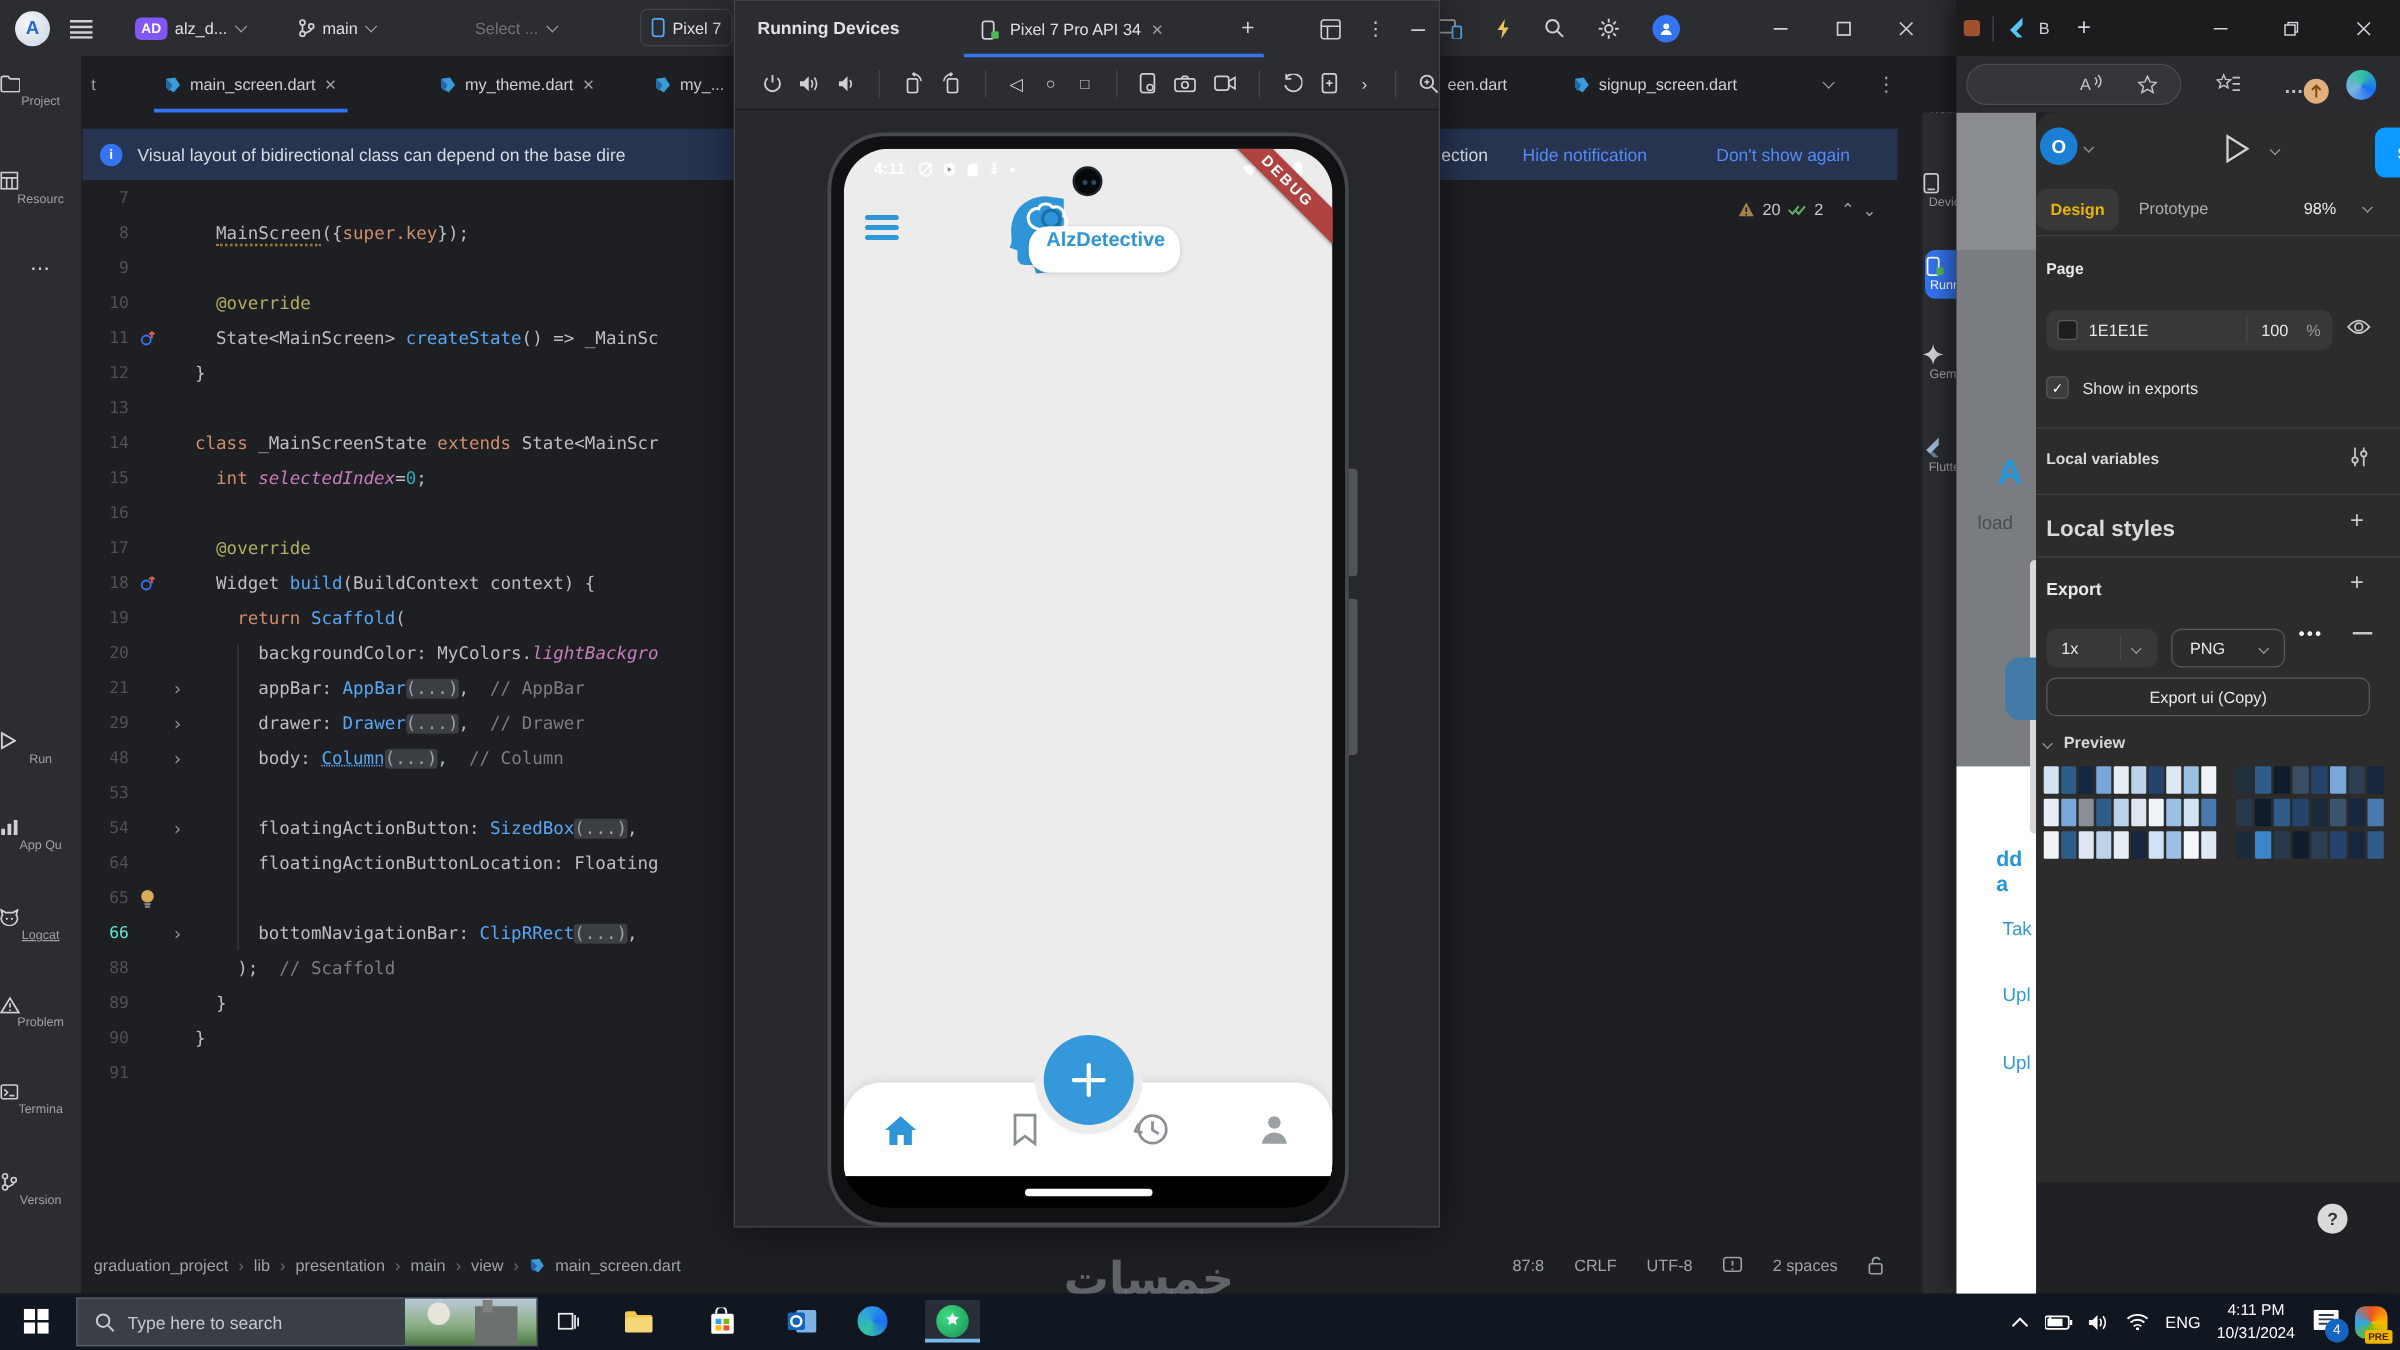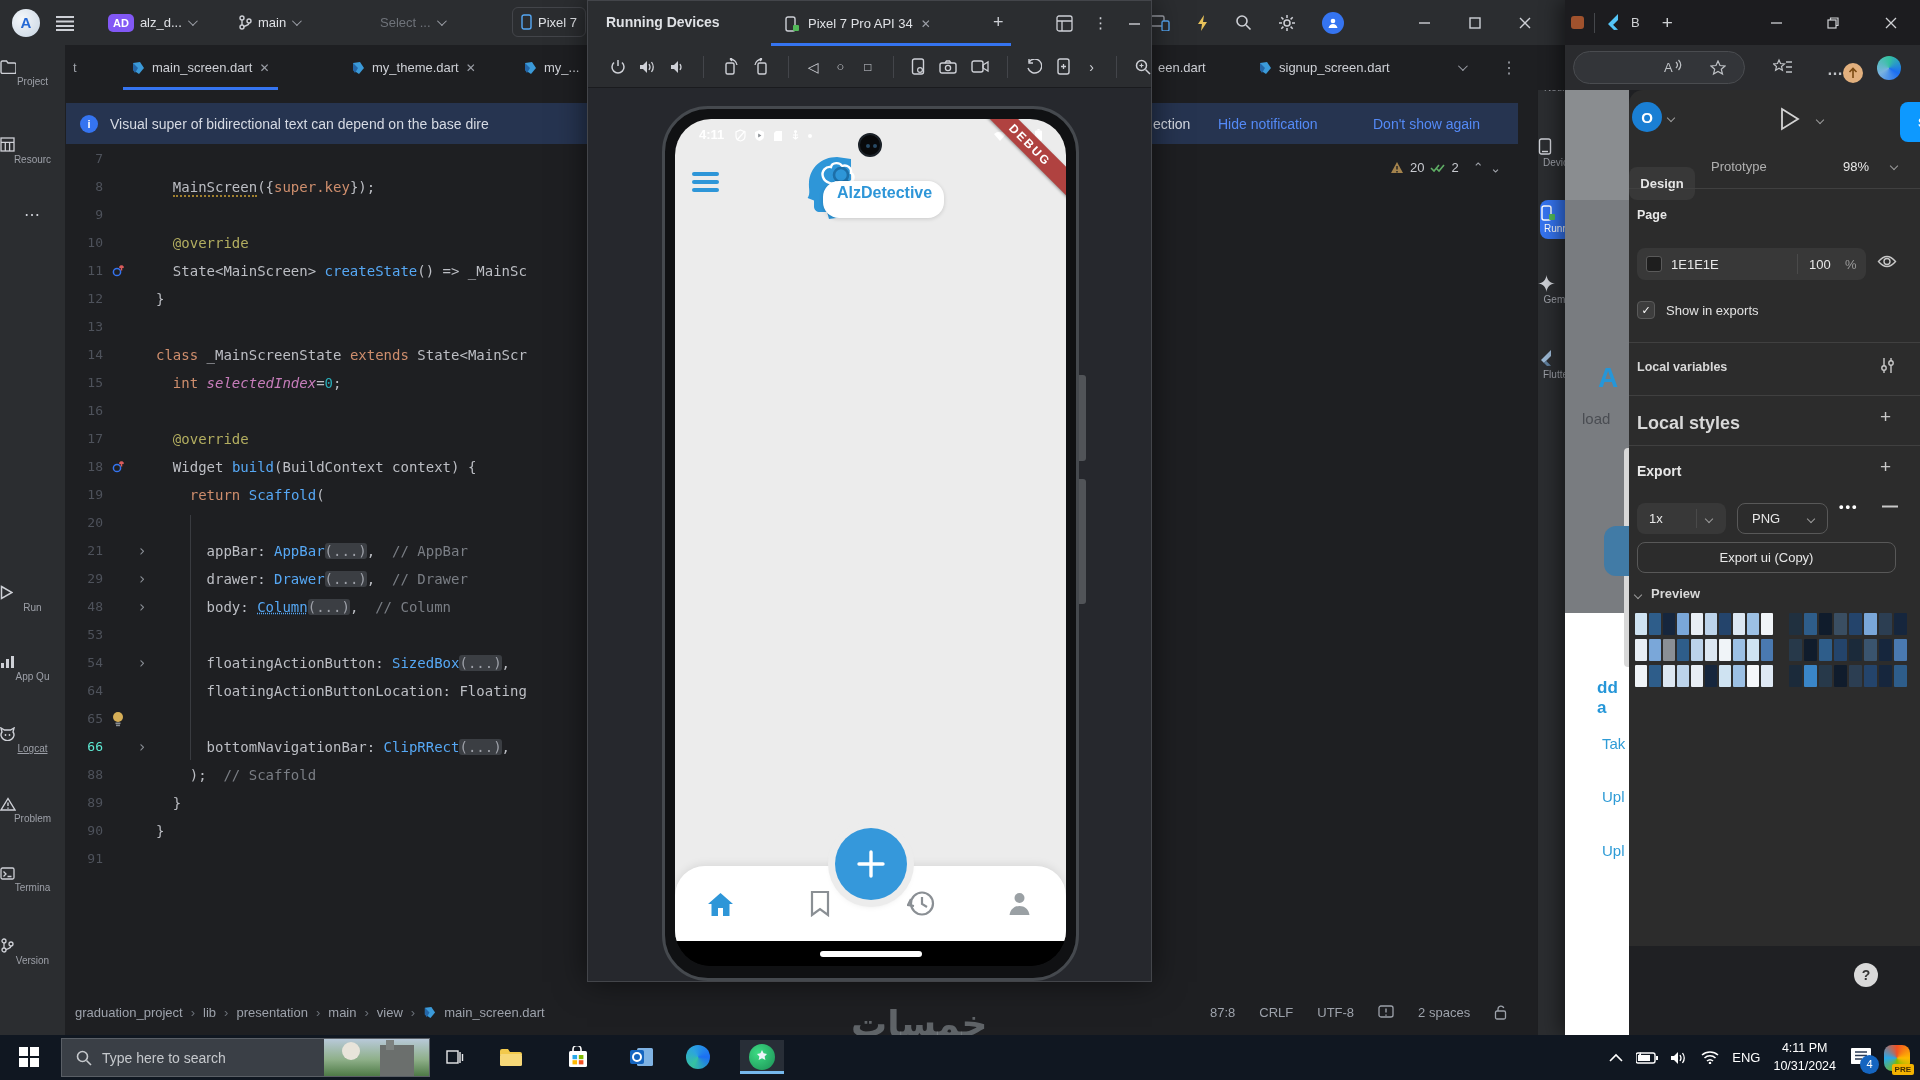--- a/index.html
+++ b/index.html
@@ -320,21 +320,21 @@
       <span>signup_screen.dart</span>
     </div>
     <span class="etab" style="left:1385px">
         <span class="chv"></span>
       </span>
     <span class="etab" style="left:1428px;color:#9da0a8;font-size:16px">⋮</span>
   </div>
 
   <div class="banner">
     <span class="ic" style="margin:0 12px 0 14px;width:18px;height:18px;border-radius:50%;background:#3574f0;color:#fff;font-size:11px;font-weight:bold">i</span>
-    <span>Visual super of bidirectional text can depend on the base dire</span>
+    <span>Visual layout of bidirectional class can depend on the base dire</span>
     <span style="position:absolute;left:1087px">ection</span>
     <span class="blink" style="position:absolute;left:1152px">Hide notification</span>
     <span class="blink" style="position:absolute;left:1307px">Don't show again</span>
   </div>
 
   <div class="warnrow">
     <svg width="14" height="13" viewBox="0 0 14 13">
         <path d="M7 1 13 12H1z" fill="#a3824c"></path>
         <path d="M7 5v3.5M7 10v1.4" stroke="#1e1f22" stroke-width="1.4"></path>
       </svg>
@@ -360,21 +360,21 @@
       <div class="crow"><span class="ln">13</span><span class="gslot"></span><span class="fslot"></span><span class="ctext"></span></div>
       <div class="crow"><span class="ln">14</span><span class="gslot"></span><span class="fslot"></span><span class="ctext"><span class="k">class </span><span class="p">_MainScreenState </span><span class="k">extends </span><span class="p">State&lt;MainScr</span></span></div>
       <div class="crow"><span class="ln">15</span><span class="gslot"></span><span class="fslot"></span><span class="ctext"><span class="p">  </span><span class="k">int </span><span class="m">selectedIndex</span><span class="p">=</span><span class="n">0</span><span class="p">;</span></span></div>
       <div class="crow"><span class="ln">16</span><span class="gslot"></span><span class="fslot"></span><span class="ctext"></span></div>
       <div class="crow"><span class="ln">17</span><span class="gslot"></span><span class="fslot"></span><span class="ctext"><span class="p">  </span><span class="a">@override</span></span></div>
       <div class="crow"><span class="ln">18</span><span class="gslot"><svg width="13" height="13" viewBox="0 0 13 13" style="margin:7px auto 0">
             <circle cx="5" cy="8" r="3.6" fill="none" stroke="#3574f0" stroke-width="1.5"></circle>
             <path d="M9.5 6.5V1.5M9.5 1.5 7.4 3.6M9.5 1.5l2.1 2.1" stroke="#db5c5c" stroke-width="1.5" fill="none"></path>
           </svg></span><span class="fslot"></span><span class="ctext"><span class="p">  </span><span class="p">Widget </span><span class="f">build</span><span class="p">(BuildContext context) {</span></span></div>
       <div class="crow"><span class="ln">19</span><span class="gslot"></span><span class="fslot"></span><span class="ctext"><span class="p">    </span><span class="k">return </span><span class="f">Scaffold</span><span class="p">(</span></span></div>
-      <div class="crow"><span class="ln">20</span><span class="gslot"></span><span class="fslot"></span></div>
+      <div class="crow"><span class="ln">20</span><span class="gslot"></span><span class="fslot"></span><span class="ctext"><span class="p">      </span><span class="p">backgroundColor: MyColors.</span><span class="m">lightBackgro</span></span></div>
       <div class="crow"><span class="ln">21</span><span class="gslot"></span><span class="fslot">›</span><span class="ctext"><span class="p">      </span><span class="p">appBar: </span><span class="f">AppBar</span><span class="F">(...)</span><span class="p">,  </span><span class="c">// AppBar</span></span></div>
       <div class="crow"><span class="ln">29</span><span class="gslot"></span><span class="fslot">›</span><span class="ctext"><span class="p">      </span><span class="p">drawer: </span><span class="f">Drawer</span><span class="F">(...)</span><span class="p">,  </span><span class="c">// Drawer</span></span></div>
       <div class="crow"><span class="ln">48</span><span class="gslot"></span><span class="fslot">›</span><span class="ctext"><span class="p">      </span><span class="p">body: </span><span class="u">Column</span><span class="F">(...)</span><span class="p">,  </span><span class="c">// Column</span></span></div>
       <div class="crow"><span class="ln">53</span><span class="gslot"></span><span class="fslot"></span><span class="ctext"></span></div>
       <div class="crow"><span class="ln">54</span><span class="gslot"></span><span class="fslot">›</span><span class="ctext"><span class="p">      </span><span class="p">floatingActionButton: </span><span class="f">SizedBox</span><span class="F">(...)</span><span class="p">,</span></span></div>
       <div class="crow"><span class="ln">64</span><span class="gslot"></span><span class="fslot"></span><span class="ctext"><span class="p">      </span><span class="p">floatingActionButtonLocation: Floating</span></span></div>
       <div class="crow"><span class="ln">65</span><span class="gslot"><svg width="12" height="16" viewBox="0 0 12 16" style="margin:6px auto 0">
             <circle cx="6" cy="6" r="5" fill="#d6ae57"></circle>
             <rect x="3.5" y="11.5" width="5" height="1.6" fill="#8a8f94"></rect>
             <rect x="4" y="13.6" width="4" height="1.6" fill="#8a8f94"></rect>
@@ -703,21 +703,21 @@
       <span class="abs ic" style="left:3px;top:12px;width:30px;height:30px;border-radius:50%;background:#1a7fd4;color:#fff;font-size:15px;font-weight:bold">O</span>
       <span class="abs fchv" style="left:39px;top:25px"></span>
       <span class="abs" style="left:150px;top:17px">
           <svg width="22" height="24" viewBox="0 0 22 24">
             <path d="M3 2l16 10L3 22z" fill="none" stroke="#d4d4d4" stroke-width="1.8"></path>
           </svg>
         </span>
       <span class="abs fchv" style="left:188px;top:27px"></span>
       <div class="sharebtn">Share</div>
 
-      <div class="abs fbox" style="left:0px;top:77px;width:66px;height:33px;justify-content:center;color:#e5e5e5;font-weight:bold">Design</div>
+      <div class="abs fbox" style="left:0px;top:61px;width:66px;height:33px;justify-content:center;color:#eab308;font-weight:bold">Design</div>
       <span class="abs" style="left:82px;top:69px;color:#b0b0b0">Prototype</span>
       <span class="abs" style="left:214px;top:69px;color:#e8e8e8">98%</span>
       <span class="abs fchv" style="left:262px;top:73px"></span>
       <div class="fdiv" style="top:98px"></div>
 
       <span class="abs" style="left:8px;top:118px;font-weight:bold;color:#e8e8e8;font-size:12.5px">Page</span>
       <div class="abs fbox" style="left:8px;top:158px;width:229px;height:32px">
         <span style="width:16px;height:16px;background:#1e1e1e;border:1px solid #5a5a5a;border-radius:3px;margin:0 9px"></span>
         <span style="color:#e8e8e8">1E1E1E</span>
         <span style="position:absolute;left:160px;width:1px;height:20px;background:#4a4a4a"></span>

